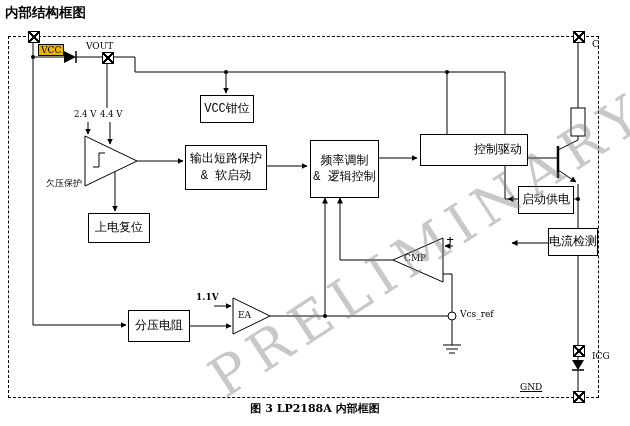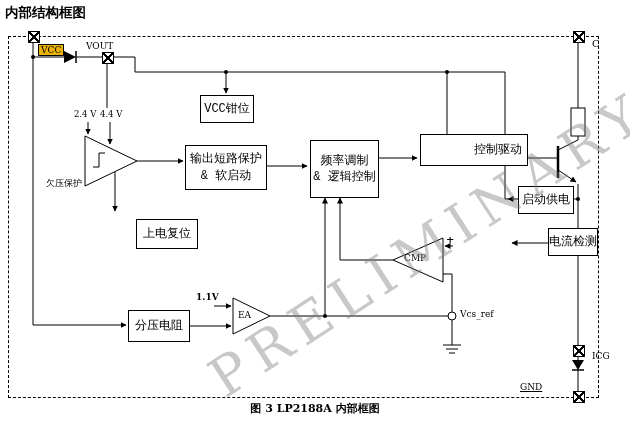--- a/index.html
+++ b/index.html
@@ -126,21 +126,21 @@
         <circle cx="226" cy="72" r="2"></circle>
         <circle cx="447" cy="72" r="2"></circle>
       <circle cx="325" cy="316" r="2"></circle>
         <circle cx="578" cy="199" r="2"></circle>
     </g>
   </svg>
 
   <div class="box" style="left:200px;top:95px;width:52px;height:26px;">
     <span>VCC钳位</span>
   </div>
-  <div class="box" style="left:88px;top:219px;width:60px;height:28px;margin-left:48px;">
+  <div class="box" style="left:88px;top:213px;width:60px;height:28px;">
     <span>上电复位</span>
   </div>
   <div class="box" style="left:185px;top:145px;width:80px;height:43px;justify-content:center;">
     <span>输出短路保护</span>
     <span>&amp; 软启动</span>
   </div>
   <div class="box" style="left:310px;top:140px;width:67px;height:56px;">
     <span>频率调制</span>
     <span>&amp; 逻辑控制</span>
   </div>

